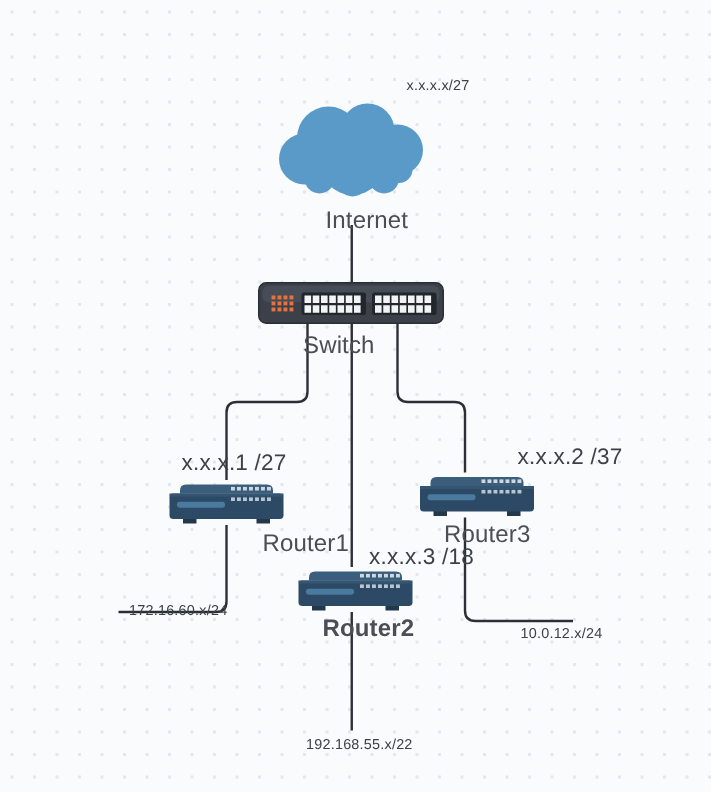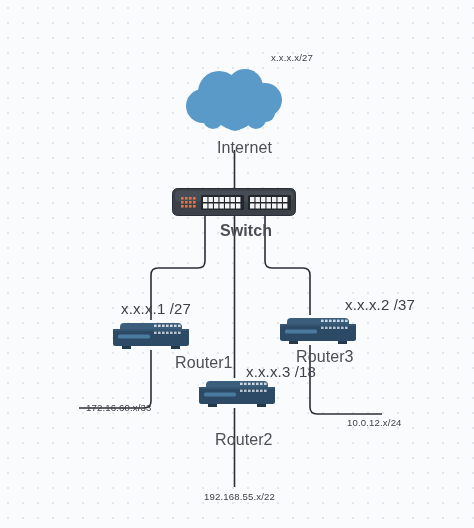--- a/index.html
+++ b/index.html
@@ -158,21 +158,21 @@
         <rect x="78" y="15.5" width="4.4" height="5"></rect>
         <rect x="83.5" y="15.5" width="4.4" height="5"></rect>
         <rect x="89" y="15.5" width="4.4" height="5"></rect>
         <rect x="94.5" y="15.5" width="4.4" height="5"></rect>
         <rect x="100" y="15.5" width="4.4" height="5"></rect>
         <rect x="105.5" y="15.5" width="4.4" height="5"></rect>
         <rect x="111" y="15.5" width="4.4" height="5"></rect>
       </g>
     </svg>
   </div>
-  <div class="node-label" style="left:220px; top:222px;font-weight:bold;">Switch</div>
+  <div class="node-label" style="left:202px; top:222px;">Switch</div>
 
   <div class="node router-wrap router1-wrap">
     <svg width="82" height="30" viewBox="0 0 82 30">
 
       <rect x="12" y="25" width="9" height="4" fill="#24384c"></rect>
       <rect x="61" y="25" width="9" height="4" fill="#24384c"></rect>
 
       <path d="M 10 7 Q 10 3 14 3 L 68 3 Q 72 3 72 7 L 72 9 L 10 9 Z" fill="#3a5e7c"></path>
 
       <rect x="3" y="9" width="76" height="17" rx="2.5" fill="#2c4a66"></rect>
@@ -195,21 +195,21 @@
         <rect x="52" y="11.6" width="2.6" height="2.4"></rect>
         <rect x="56" y="11.6" width="2.6" height="2.4"></rect>
         <rect x="60" y="11.6" width="2.6" height="2.4"></rect>
         <rect x="64" y="11.6" width="2.6" height="2.4"></rect>
         <rect x="68" y="11.6" width="2.6" height="2.4"></rect>
       </g>
     </svg>
   </div>
   <div class="node-label" style="left:131px; top:354px;padding-left:44px;">Router1</div>
   <div class="iface-label" style="left:90px; top:300px;">x.x.x.1 /27</div>
-  <div class="net-label" style="left:86px; top:402px;">172.16.60.x/33</div>
+  <div class="net-label" style="left:86px; top:402px;">172.16.60.x/24</div>
 
   <div class="node router-wrap router2-wrap">
     <svg width="82" height="30" viewBox="0 0 82 30">
       <rect x="12" y="25" width="9" height="4" fill="#24384c"></rect>
       <rect x="61" y="25" width="9" height="4" fill="#24384c"></rect>
       <path d="M 10 7 Q 10 3 14 3 L 68 3 Q 72 3 72 7 L 72 9 L 10 9 Z" fill="#3a5e7c"></path>
       <rect x="3" y="9" width="76" height="17" rx="2.5" fill="#2c4a66"></rect>
       <rect x="3" y="9" width="76" height="2" fill="#355673"></rect>
       <rect x="8" y="14.5" width="32" height="4" rx="1.6" fill="#4a7a9e"></rect>
       <g fill="#cfd8e0">
@@ -225,21 +225,21 @@
         <rect x="44" y="11.6" width="2.6" height="2.4"></rect>
         <rect x="48" y="11.6" width="2.6" height="2.4"></rect>
         <rect x="52" y="11.6" width="2.6" height="2.4"></rect>
         <rect x="56" y="11.6" width="2.6" height="2.4"></rect>
         <rect x="60" y="11.6" width="2.6" height="2.4"></rect>
         <rect x="64" y="11.6" width="2.6" height="2.4"></rect>
         <rect x="68" y="11.6" width="2.6" height="2.4"></rect>
       </g>
     </svg>
   </div>
-  <div class="node-label" style="left:215px; top:431px;">Router2</div>
+  <div class="node-label" style="left:215px; top:411px;font-weight:bold;">Router2</div>
   <div class="iface-label" style="left:215px; top:363px;">x.x.x.3 /18</div>
   <div class="net-label" style="left:204px; top:491px;">192.168.55.x/22</div>
 
   <div class="node router-wrap router3-wrap">
     <svg width="82" height="30" viewBox="0 0 82 30">
       <rect x="12" y="25" width="9" height="4" fill="#24384c"></rect>
       <rect x="61" y="25" width="9" height="4" fill="#24384c"></rect>
       <path d="M 10 7 Q 10 3 14 3 L 68 3 Q 72 3 72 7 L 72 9 L 10 9 Z" fill="#3a5e7c"></path>
       <rect x="3" y="9" width="76" height="17" rx="2.5" fill="#2c4a66"></rect>
       <rect x="3" y="9" width="76" height="2" fill="#355673"></rect>

